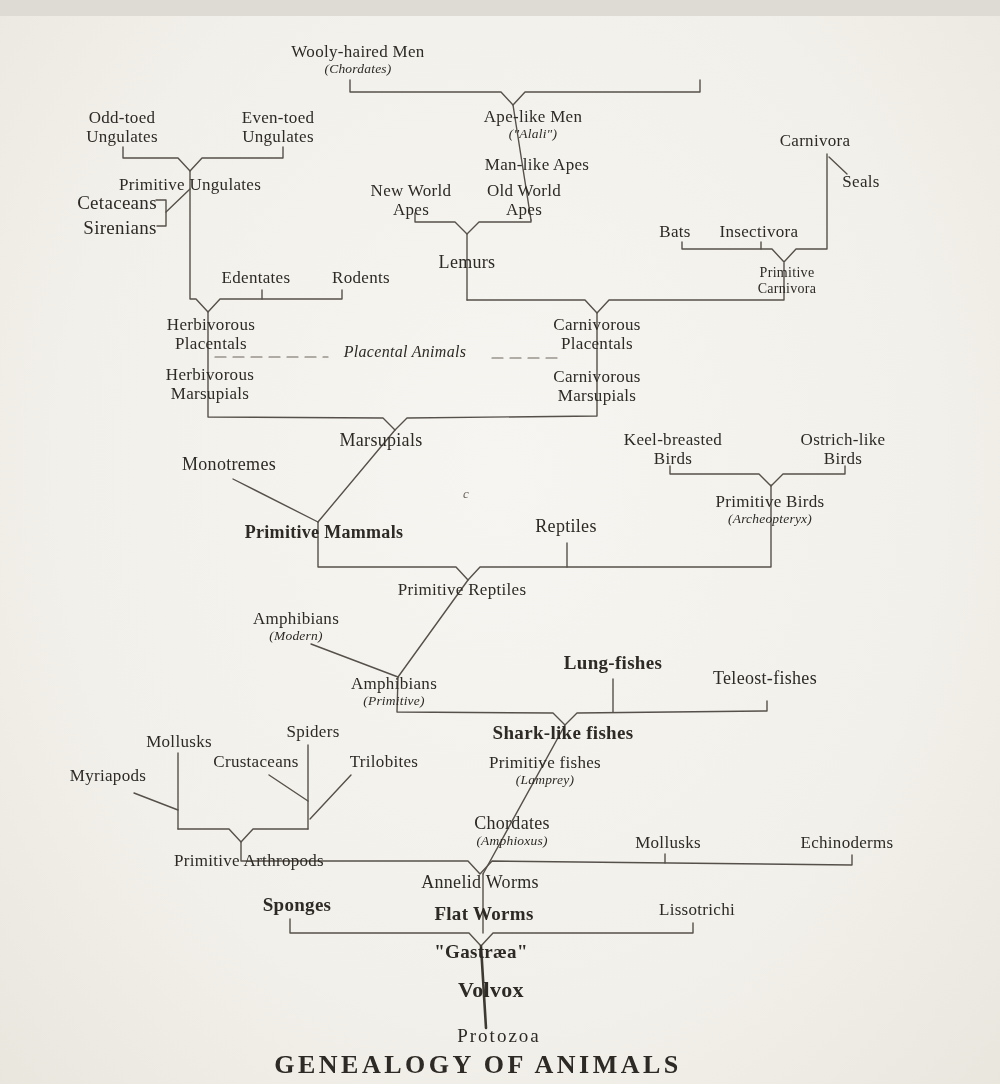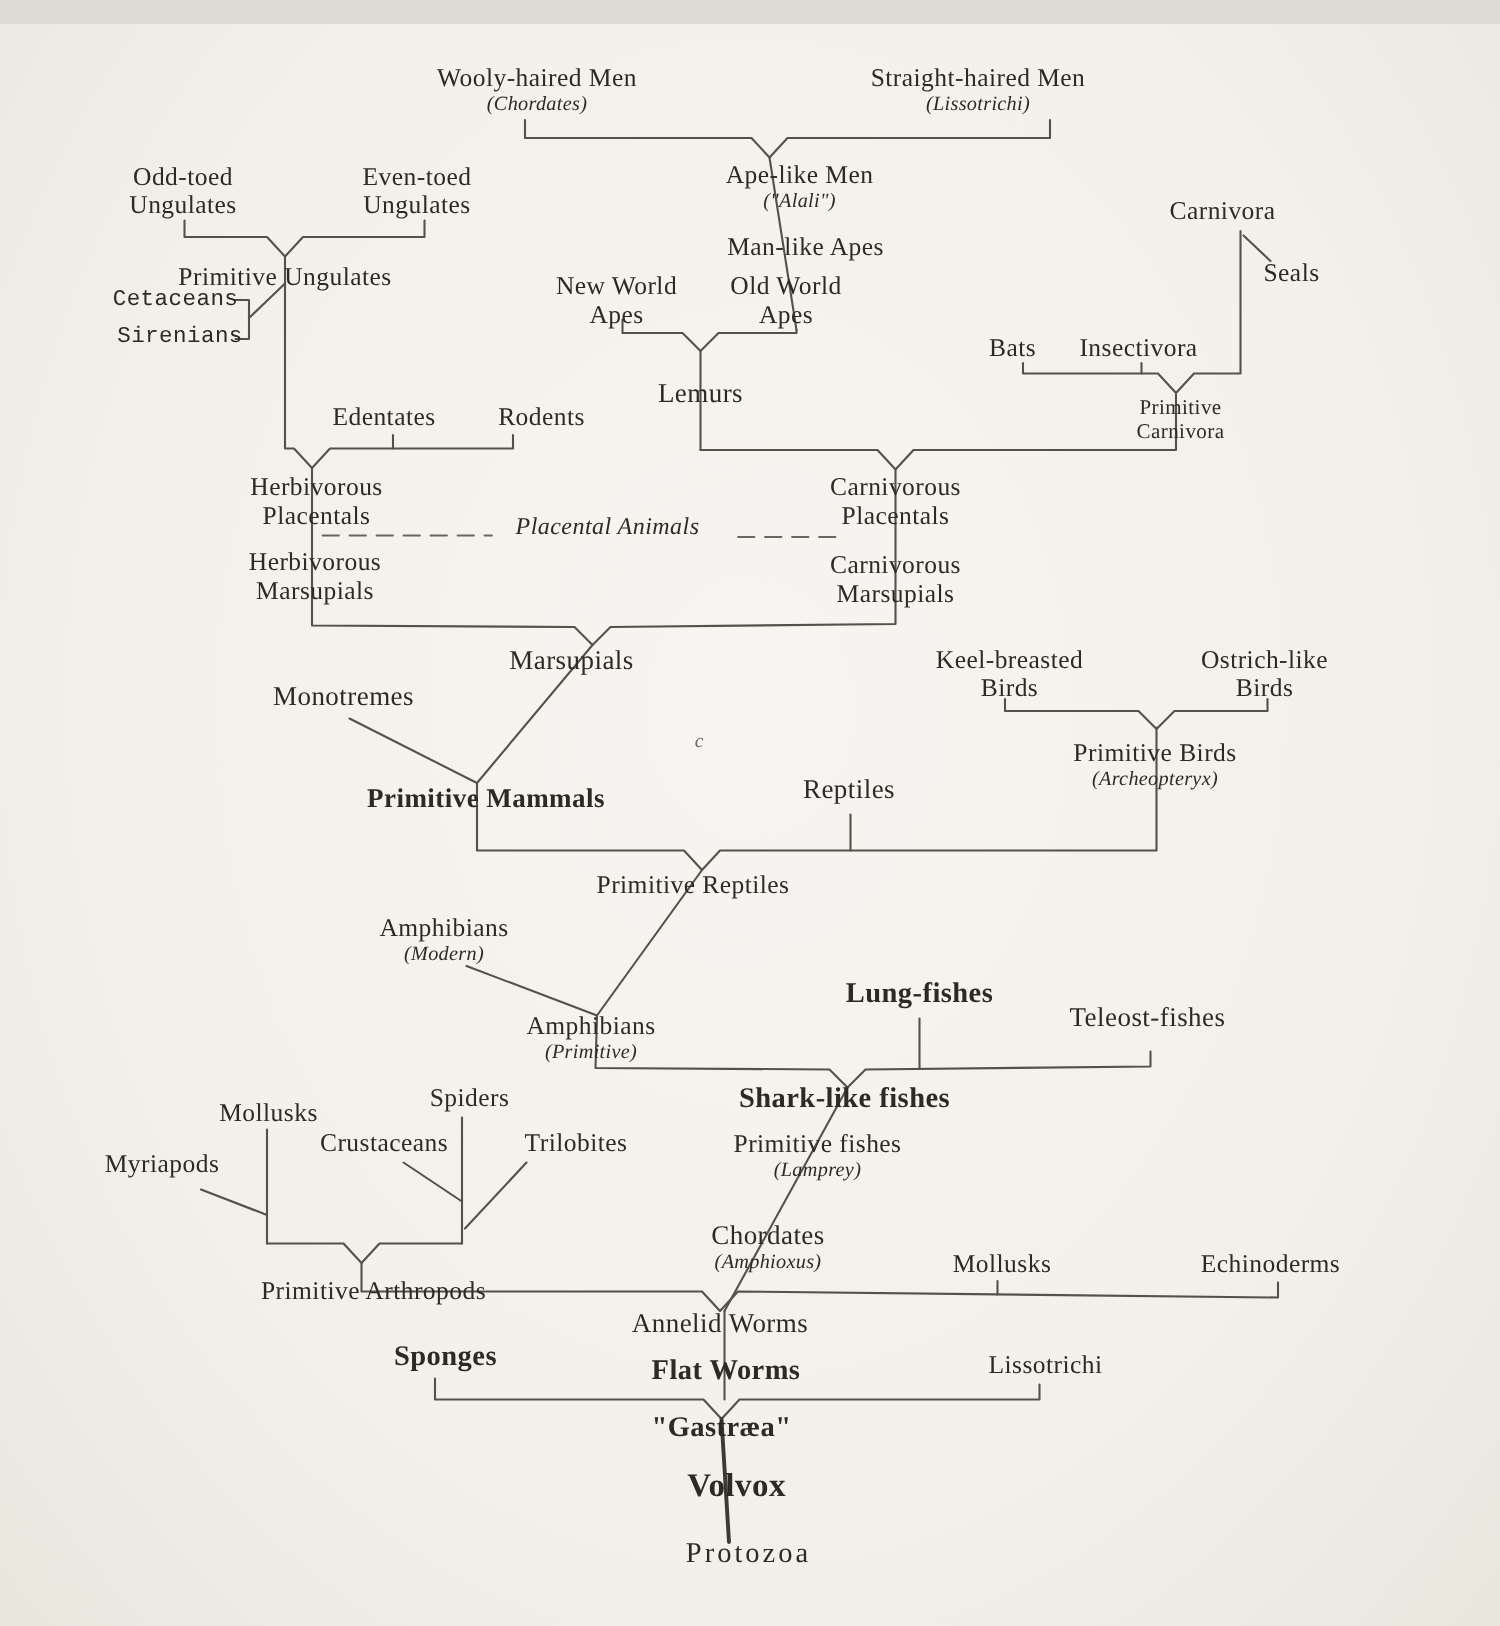--- a/index.html
+++ b/index.html
@@ -11,21 +11,21 @@
     background:radial-gradient(ellipse at 50% 42%, #f7f5f1 0%, var(--paper) 62%, #e9e6de 100%);
     font-family:"Liberation Serif","DejaVu Serif",serif;color:var(--ink);
   }
   .edges{position:absolute;left:0;top:0;}
   .edges polyline,.edges line{fill:none;stroke:var(--line);stroke-width:1.4;stroke-linejoin:round;stroke-linecap:round;}
   .edges .dash{stroke-dasharray:11 7;stroke-width:1.2;stroke:#6a655d;}
   .edges .trunk{stroke-width:2.6;stroke:#3d3933;}
   .lbl{position:absolute;transform:translateX(-50%);text-align:center;}
   .t{font-size:17px;line-height:1.12;white-space:pre-line;letter-spacing:.3px;}
   .t.xs{font-size:14px;}
-  .t.sm{font-size:15px;font-family:Liberation Mono, monospace;}
+  .t.sm{font-size:19px;}
   .t.md{font-size:18px;}
   .t.lg{font-size:19px;}
   .t.xl{font-size:22px;}
   .t.b{font-weight:700;}
   .t.wide{letter-spacing:2px;text-align:right;}
   .t.ital{font-style:italic;font-size:16px;}
   .sub{font-style:italic;font-size:13.5px;line-height:1.1;margin-top:1px;letter-spacing:.2px;}
   .title .t{font-size:26px;font-weight:700;letter-spacing:3.5px;}
   .cmark{font-style:italic;font-size:13px;color:var(--faded);}
 </style>
@@ -71,24 +71,20 @@
     <polyline points="290,903 290,917 469,917 481,930 493,917 693,917 693,907"></polyline>
     <polyline class="trunk" points="481,930 486,1012"></polyline>
     <line class="dash" x1="215" y1="341" x2="328" y2="341"></line>
     <line class="dash" x1="492" y1="342" x2="560" y2="342"></line>
   </svg>
 
   <div class="lbl" style="left:358px;top:26px">
       <div class="t">Wooly-haired Men</div>
       <div class="sub">(Chordates)</div>
     </div>
-  <div class="lbl" style="left:652px;top:26px">
-      <div class="t">Straight-haired Men</div>
-      <div class="sub">(Lissotrichi)</div>
-    </div>
   <div class="lbl" style="left:533px;top:91px">
       <div class="t">Ape-like Men</div>
       <div class="sub">("Alali")</div>
     </div>
   <div class="lbl" style="left:537px;top:139px">
       <div class="t">Man-like Apes</div>
     </div>
 
   <div class="lbl" style="left:122px;top:92px">
       <div class="t">Odd-toed
@@ -258,14 +254,17 @@
   <div class="lbl" style="left:481px;top:925px">
       <div class="t lg b">"Gastræa"</div>
     </div>
   <div class="lbl" style="left:491px;top:962px">
       <div class="t xl b">Volvox</div>
     </div>
   <div class="lbl" style="left:499px;top:1009px">
       <div class="t lg wide">Protozoa</div>
     </div>
 
+  <div class="lbl title" style="left:478px;top:1034px">
+      <div class="t">GENEALOGY OF ANIMALS</div>
+    </div>
 
 </div>
 
 </body></html>

